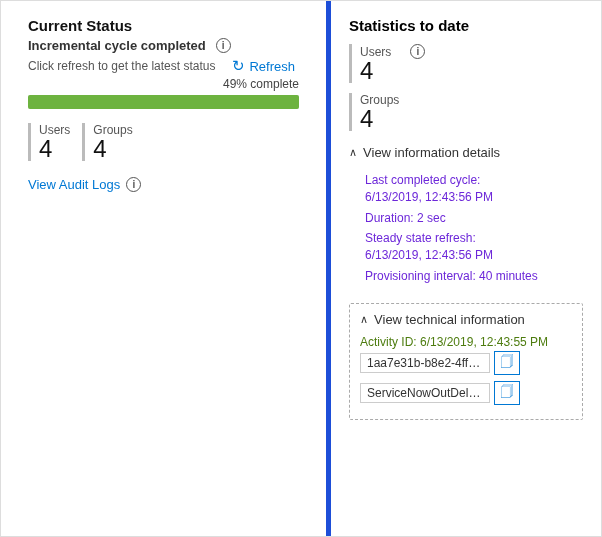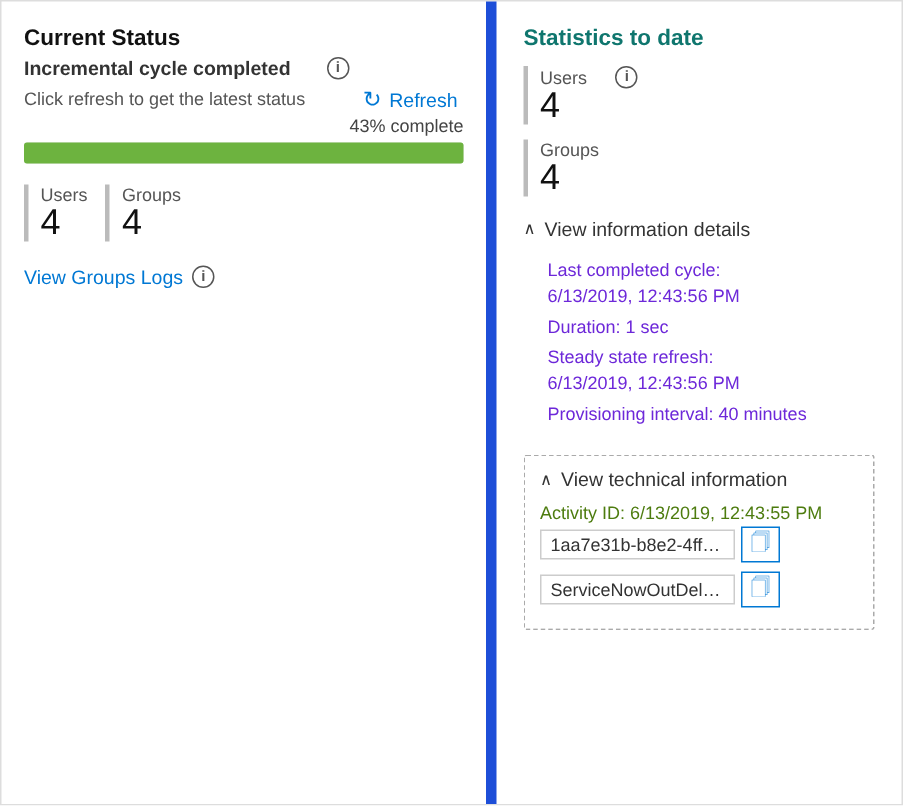--- a/index.html
+++ b/index.html
@@ -14,35 +14,35 @@
     }
     .outer-container {
       display: flex;
       width: 602px;
       height: 537px;
       border: 1px solid #ddd;
     }
     
     .left-panel {
       flex: 0 0 330px;
-      padding: 16px 15px;
-      border-right: 7px solid #1d4ed8;
+      padding: 16px 27px;
+      border-right: 5px solid #1d4ed8;
     }
     .section-title {
       font-size: 15px;
       font-weight: 600;
       color: #111;
       margin-bottom: 4px;
     }
     .cycle-label {
       font-weight: 600;
       font-size: 13px;
       display: flex;
       align-items: center;
-      gap: 24px;
+      gap: 10px;
       margin-bottom: 2px;
     }
     .info-icon {
       display: inline-flex;
       align-items: center;
       justify-content: center;
       width: 15px;
       height: 15px;
       border-radius: 50%;
       border: 1.5px solid #555;
@@ -134,21 +134,21 @@
 
     
     .right-panel {
       flex: 1;
       padding: 16px 18px;
       overflow-y: auto;
     }
     .right-section-title {
       font-size: 15px;
       font-weight: 600;
-      color: #0f766e;
+      color: #000000;
       margin-bottom: 10px;
     }
     .stat-right-box {
       display: flex;
       align-items: flex-start;
       gap: 8px;
       border-left: 3px solid #bbb;
       padding-left: 8px;
       margin-bottom: 10px;
     }
@@ -249,21 +249,21 @@
     </div>
 
     <div class="refresh-row">
       <span class="click-refresh-text">Click refresh to get the latest status</span>
       <button class="refresh-btn">
         <span class="refresh-icon">↻</span>
         <span>Refresh</span>
       </button>
     </div>
 
-    <div class="progress-label">43% complete</div>
+    <div class="progress-label">49% complete</div>
     <div class="progress-bar-container">
       <div class="progress-bar-fill" style="width: 100%;"></div>
     </div>
 
     <div class="stats-row">
       <div class="stat-box">
         <div class="stat-inner">
           <span class="stat-label">
             <span>Users</span>
           </span>
@@ -274,21 +274,21 @@
         <div class="stat-inner">
           <span class="stat-label">
             <span>Groups</span>
           </span>
           <span class="stat-value">4</span>
         </div>
       </div>
     </div>
 
     <div style="display:flex;align-items:center;gap:6px;">
-      <a class="audit-logs-link" href="#">View Groups Logs</a>
+      <a class="audit-logs-link" href="#">View Audit Logs</a>
       <span class="info-icon">i</span>
     </div>
   </div>
 
   <div class="right-panel">
     <div class="right-section-title">Statistics to date</div>
 
     <div class="stat-right-box">
       <div class="stat-right-inner">
         <span class="stat-label">
@@ -311,21 +311,21 @@
     <div class="collapsible-section">
       <div class="collapsible-header">
         <span class="chevron">∧</span>
         <span>View information details</span>
       </div>
       <div class="collapsible-content">
         <div class="detail-line">
           <span>Last completed cycle:</span><br>
           <span>6/13/2019, 12:43:56 PM</span>
         </div>
-        <div class="detail-line">Duration: 1 sec</div>
+        <div class="detail-line">Duration: 2 sec</div>
         <div class="detail-line">
           <span>Steady state refresh:</span><br>
           <span>6/13/2019, 12:43:56 PM</span>
         </div>
         <div class="detail-line">Provisioning interval: 40 minutes</div>
       </div>
     </div>
 
     <div class="technical-section">
       <div class="tech-header">

